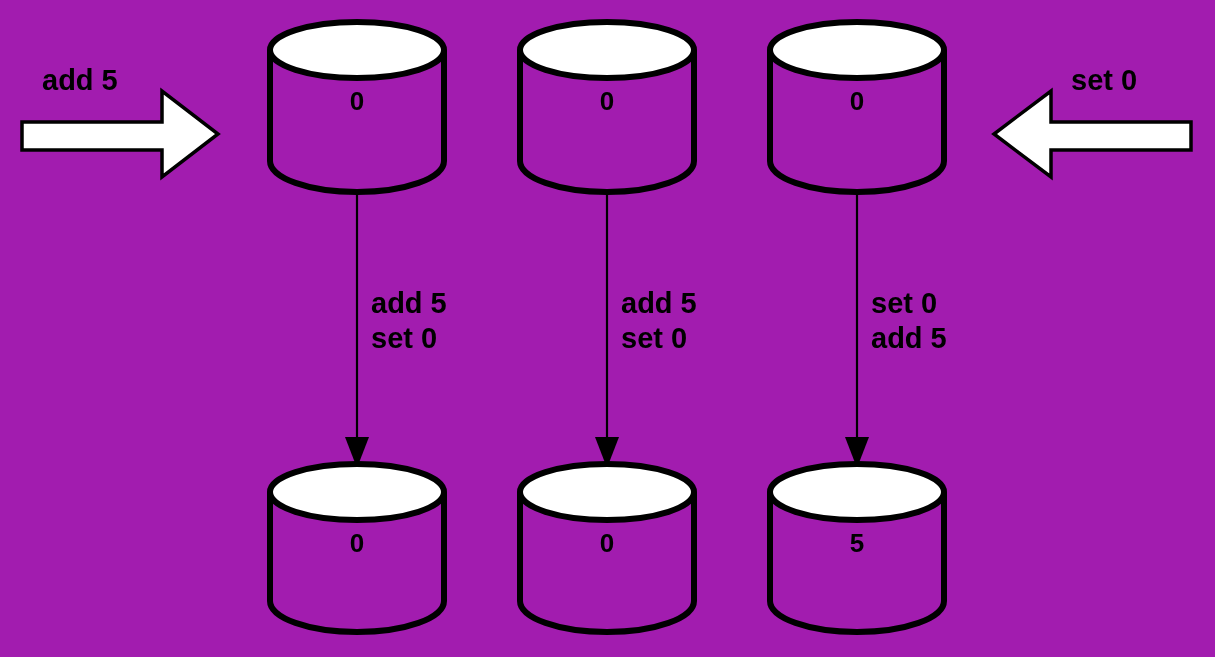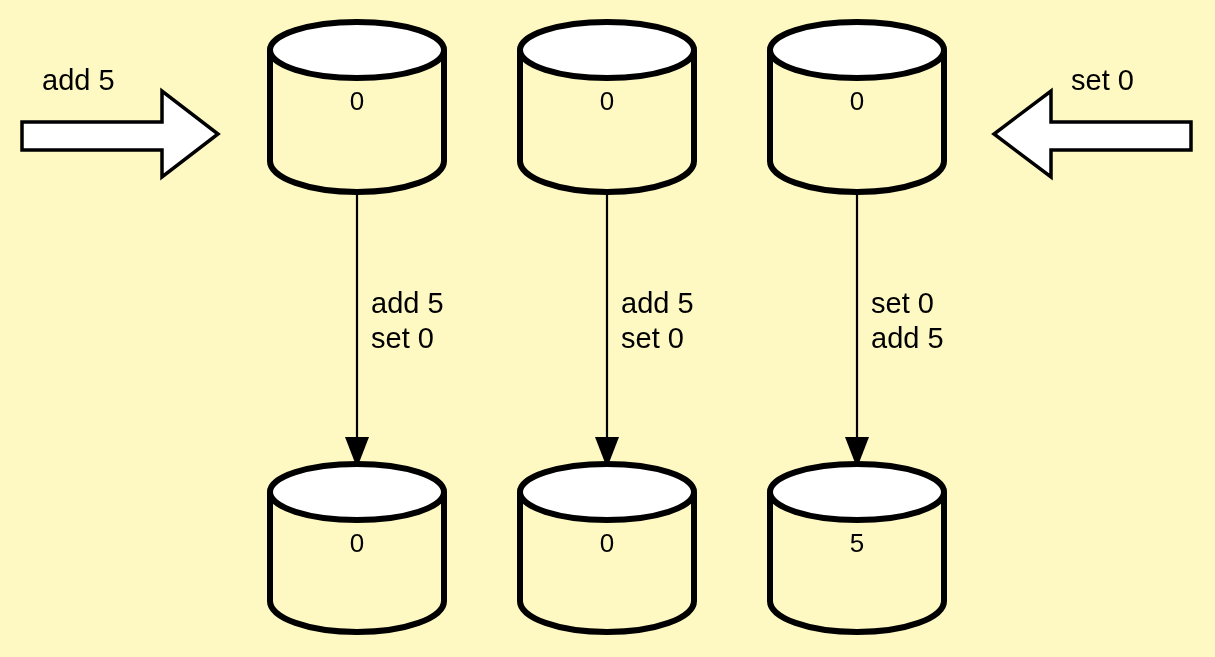--- a/index.html
+++ b/index.html
@@ -8,22 +8,23 @@
     padding: 0;
     background: #ffffff;
   }
   body {
     font-family: "Liberation Sans", sans-serif;
   }
   #diagram-root {
     position: relative;
     width: 1215px;
     height: 657px;
-    background: #fef9c3;
+    background: #a21caf;
     overflow: hidden;
+    font-weight: bold;
   }
   #diagram-svg {
     position: absolute;
     top: 0;
     left: 0;
     width: 1215px;
     height: 657px;
     display: block;
   }
   .block-arrow {

